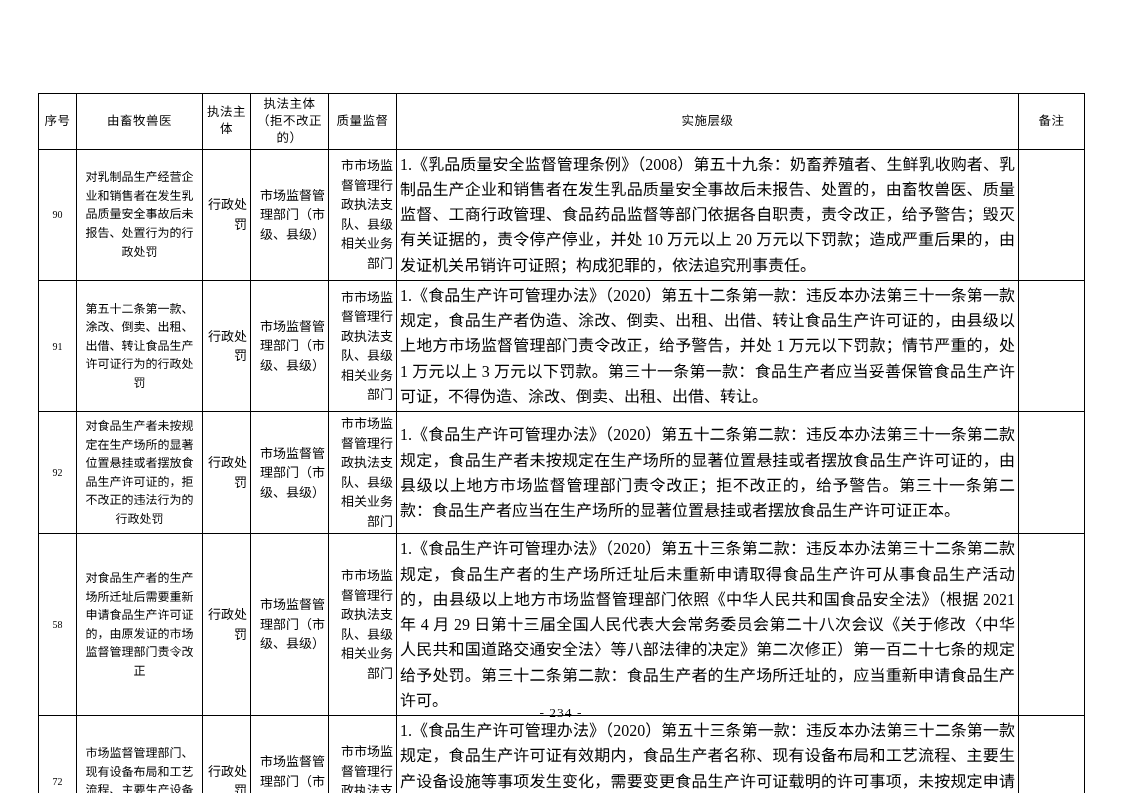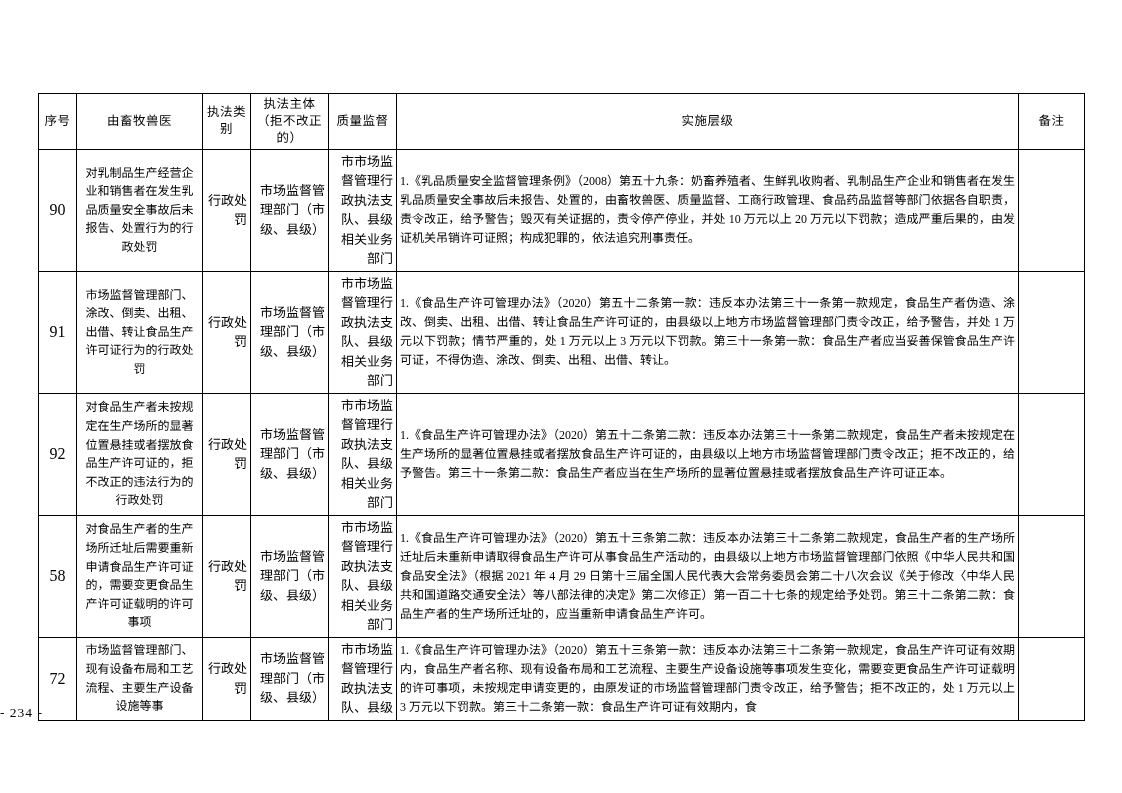--- a/index.html
+++ b/index.html
@@ -53,42 +53,42 @@
     letter-spacing: 0.5px;
     padding: 6px 2px;
   }
   .cell-center {
     text-align: right;
     font-size: 13px;
     line-height: 1.5;
   }
   .cell-seq {
     text-align: center;
-    font-size: 16px;
+    font-size: 10px;
   }
   .cell-name {
     text-align: center;
     font-size: 12px;
     line-height: 1.55;
     padding: 3px 5px;
   }
   .cell-basis {
     text-align: justify;
     text-justify: inter-ideograph;
-    font-size: 12px;
+    font-size: 16px;
     line-height: 1.58;
     padding: 4px 6px 4px 6px;
   }
   .cell-remark { }
   .page-number {
     position: absolute;
     left: 0;
     top: 705px;
     width: 1122px;
-    text-align: left;
+    text-align: center;
     font-size: 13.5px;
     letter-spacing: 1px;
   }
 </style>
 </head>
 <body>
 
 <div class="page">
 
   <table class="doc-table">
@@ -98,58 +98,58 @@
       <col class="c-type">
       <col class="c-subject">
       <col class="c-org">
       <col class="c-basis">
       <col class="c-remark">
     </colgroup>
     <thead>
       <tr>
         <td>序号</td>
         <td>由畜牧兽医</td>
-        <td>执法类别</td>
+        <td>执法主体</td>
         <td>执法主体（拒不改正的）</td>
         <td>质量监督</td>
         <td>实施层级</td>
         <td>备注</td>
       </tr>
     </thead>
     <tbody>
       <tr>
         <td class="cell-seq">90</td>
         <td class="cell-name">对乳制品生产经营企业和销售者在发生乳品质量安全事故后未报告、处置行为的行政处罚</td>
         <td class="cell-center">行政处罚</td>
         <td class="cell-center">市场监督管理部门（市级、县级）</td>
         <td class="cell-center">市市场监督管理行政执法支队、县级相关业务部门</td>
         <td class="cell-basis">1.《乳品质量安全监督管理条例》（2008）第五十九条：奶畜养殖者、生鲜乳收购者、乳制品生产企业和销售者在发生乳品质量安全事故后未报告、处置的，由畜牧兽医、质量监督、工商行政管理、食品药品监督等部门依据各自职责，责令改正，给予警告；毁灭有关证据的，责令停产停业，并处 10 万元以上 20 万元以下罚款；造成严重后果的，由发证机关吊销许可证照；构成犯罪的，依法追究刑事责任。</td>
         <td class="cell-remark"></td>
       </tr>
       <tr>
         <td class="cell-seq">91</td>
-        <td class="cell-name">市场监督管理部门、涂改、倒卖、出租、出借、转让食品生产许可证行为的行政处罚</td>
+        <td class="cell-name">第五十二条第一款、涂改、倒卖、出租、出借、转让食品生产许可证行为的行政处罚</td>
         <td class="cell-center">行政处罚</td>
         <td class="cell-center">市场监督管理部门（市级、县级）</td>
         <td class="cell-center">市市场监督管理行政执法支队、县级相关业务部门</td>
         <td class="cell-basis">1.《食品生产许可管理办法》（2020）第五十二条第一款：违反本办法第三十一条第一款规定，食品生产者伪造、涂改、倒卖、出租、出借、转让食品生产许可证的，由县级以上地方市场监督管理部门责令改正，给予警告，并处 1 万元以下罚款；情节严重的，处 1 万元以上 3 万元以下罚款。第三十一条第一款：食品生产者应当妥善保管食品生产许可证，不得伪造、涂改、倒卖、出租、出借、转让。</td>
         <td class="cell-remark"></td>
       </tr>
       <tr>
         <td class="cell-seq">92</td>
         <td class="cell-name">对食品生产者未按规定在生产场所的显著位置悬挂或者摆放食品生产许可证的，拒不改正的违法行为的行政处罚</td>
         <td class="cell-center">行政处罚</td>
         <td class="cell-center">市场监督管理部门（市级、县级）</td>
         <td class="cell-center">市市场监督管理行政执法支队、县级相关业务部门</td>
         <td class="cell-basis">1.《食品生产许可管理办法》（2020）第五十二条第二款：违反本办法第三十一条第二款规定，食品生产者未按规定在生产场所的显著位置悬挂或者摆放食品生产许可证的，由县级以上地方市场监督管理部门责令改正；拒不改正的，给予警告。第三十一条第二款：食品生产者应当在生产场所的显著位置悬挂或者摆放食品生产许可证正本。</td>
         <td class="cell-remark"></td>
       </tr>
       <tr>
         <td class="cell-seq">58</td>
-        <td class="cell-name">对食品生产者的生产场所迁址后需要重新申请食品生产许可证的，需要变更食品生产许可证载明的许可事项</td>
+        <td class="cell-name">对食品生产者的生产场所迁址后需要重新申请食品生产许可证的，由原发证的市场监督管理部门责令改正</td>
         <td class="cell-center">行政处罚</td>
         <td class="cell-center">市场监督管理部门（市级、县级）</td>
         <td class="cell-center">市市场监督管理行政执法支队、县级相关业务部门</td>
         <td class="cell-basis">1.《食品生产许可管理办法》（2020）第五十三条第二款：违反本办法第三十二条第二款规定，食品生产者的生产场所迁址后未重新申请取得食品生产许可从事食品生产活动的，由县级以上地方市场监督管理部门依照《中华人民共和国食品安全法》（根据 2021 年 4 月 29 日第十三届全国人民代表大会常务委员会第二十八次会议《关于修改〈中华人民共和国道路交通安全法〉等八部法律的决定》第二次修正）第一百二十七条的规定给予处罚。第三十二条第二款：食品生产者的生产场所迁址的，应当重新申请食品生产许可。</td>
         <td class="cell-remark"></td>
       </tr>
       <tr>
         <td class="cell-seq">72</td>
         <td class="cell-name">市场监督管理部门、现有设备布局和工艺流程、主要生产设备设施等事</td>
         <td class="cell-center">行政处罚</td>

